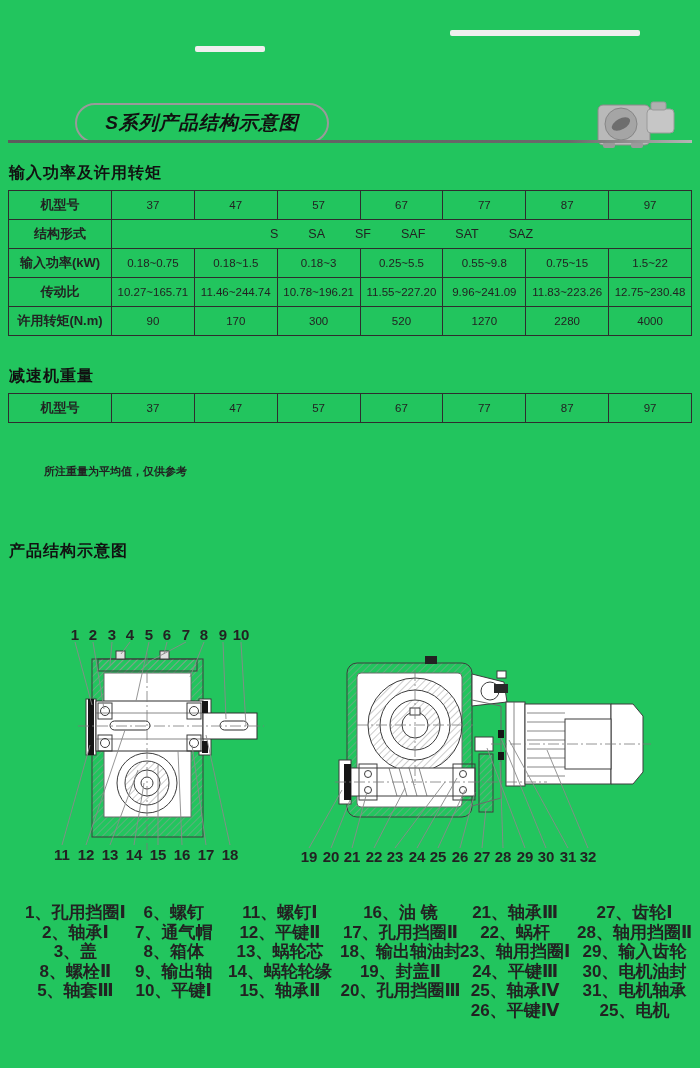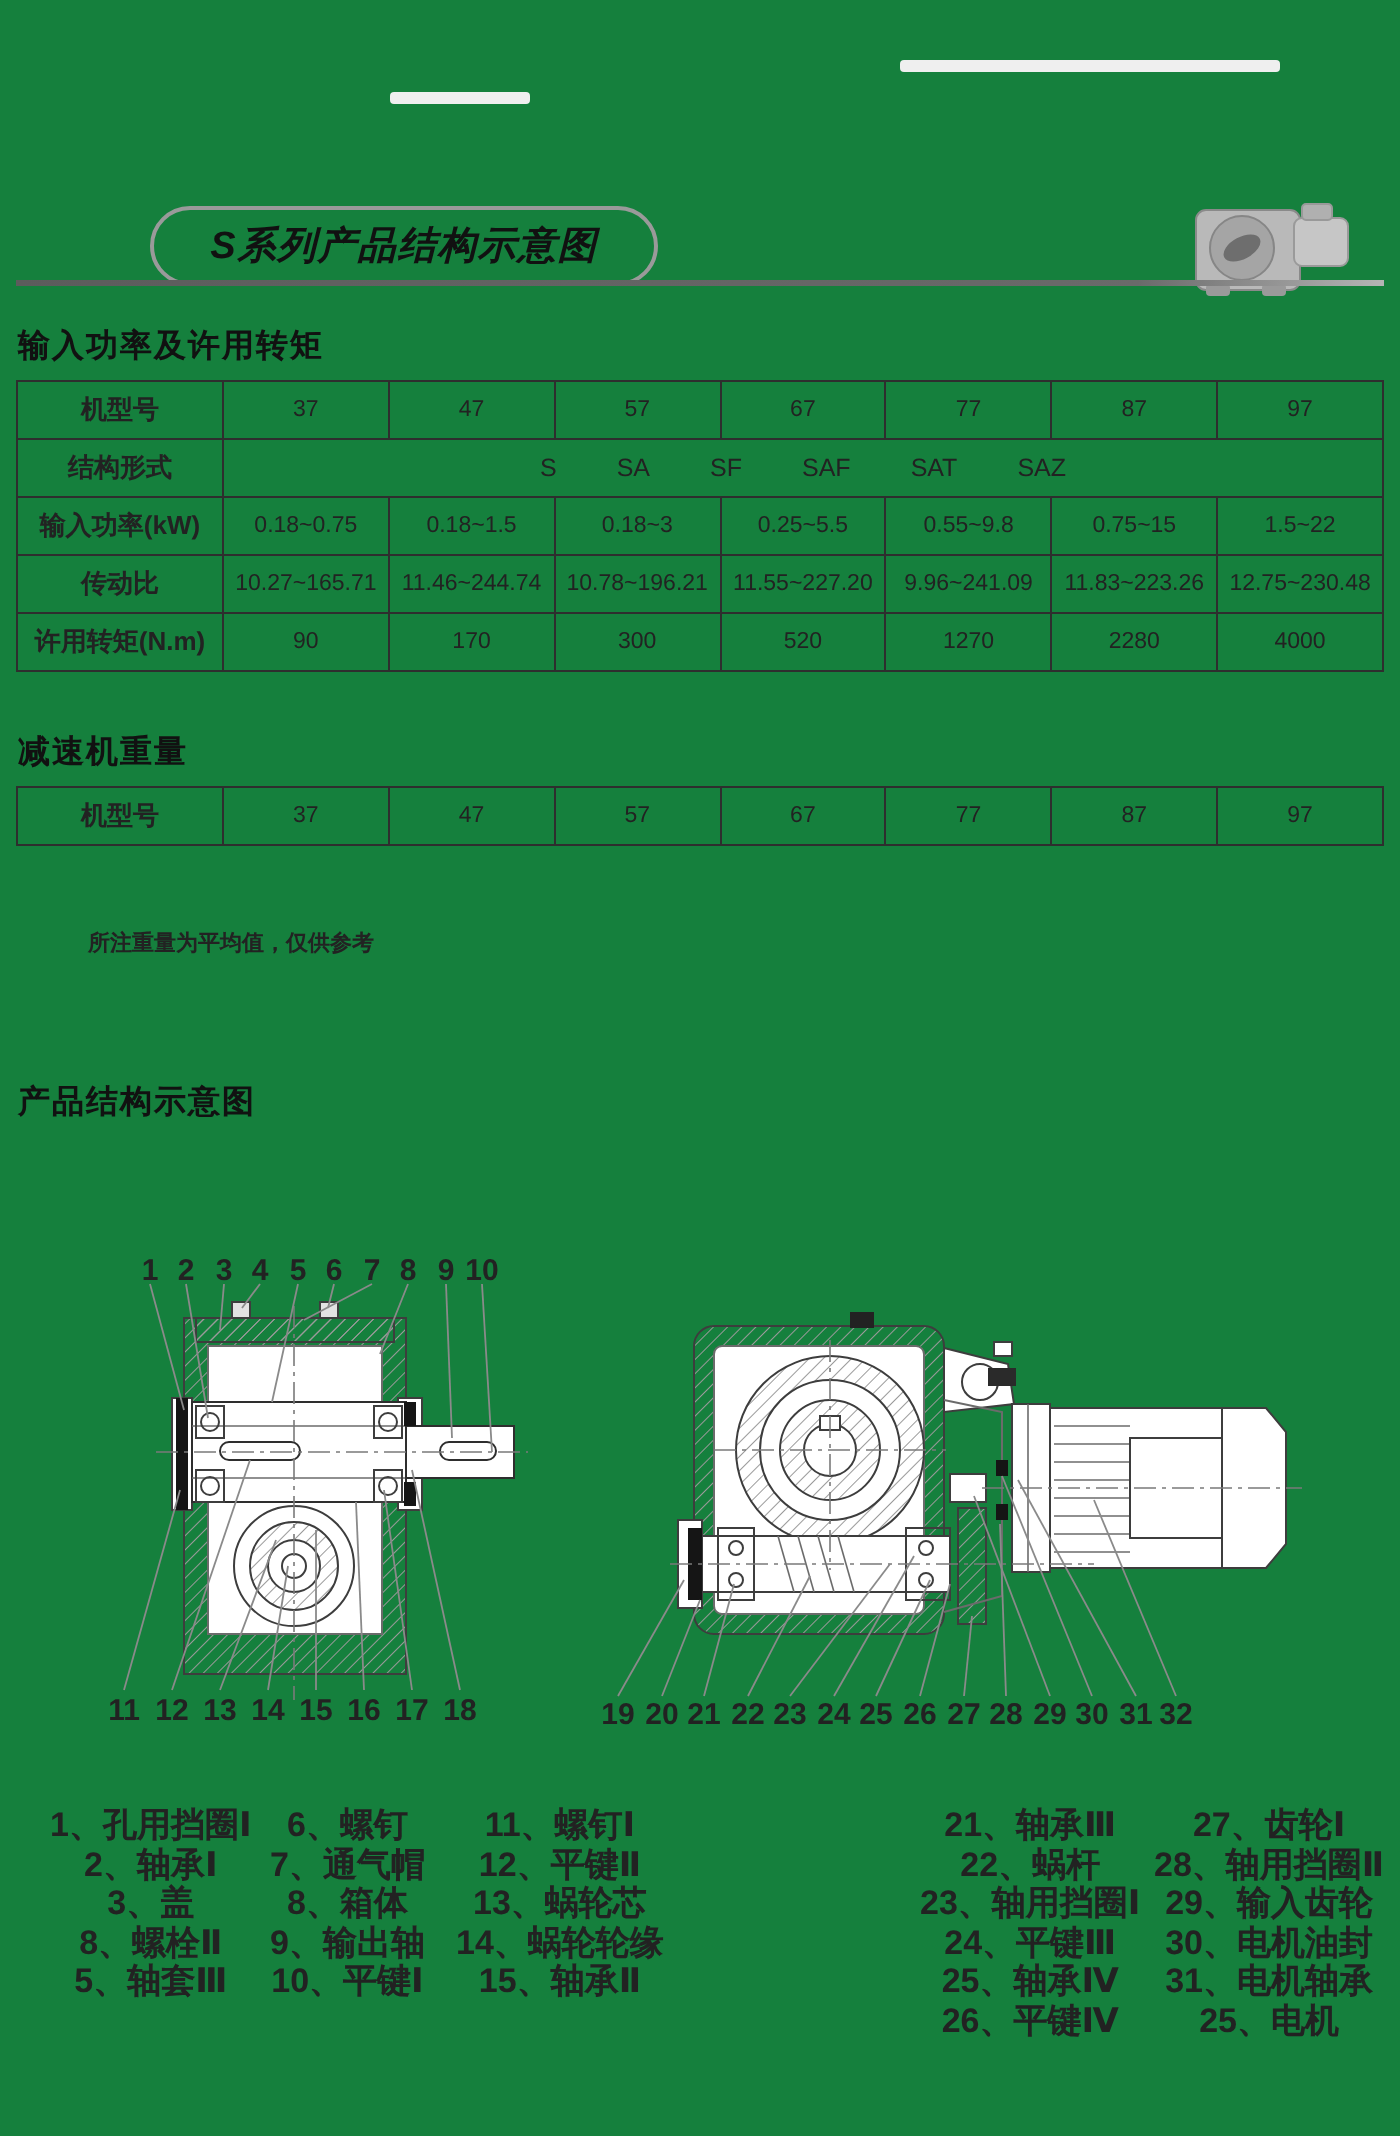--- a/index.html
+++ b/index.html
@@ -1,16 +1,16 @@
 <!DOCTYPE html>
 <html><head>
 <meta charset="utf-8">
 <style>
   html,body{margin:0;padding:0;background:#fff;}
-  .page{position:relative;width:700px;height:1068px;background:#15803d;overflow:hidden;
+  .page{position:relative;width:700px;height:1068px;background:#22c55e;overflow:hidden;
         font-family:"Liberation Sans","DejaVu Sans",sans-serif;color:#1a1a1a;}
   .watermark{position:absolute;background:#efefef;border-radius:2px;}
   .title-capsule{position:absolute;left:75px;top:103px;width:250px;height:36px;
         border:2px solid #9a9a9a;border-radius:20px;display:flex;align-items:center;justify-content:center;}
   .title-capsule span{font-style:italic;font-weight:700;font-size:19px;letter-spacing:1px;color:#111;}
   .photo{position:absolute;left:593px;top:92px;width:88px;height:58px;}
   .rule{position:absolute;left:8px;top:140px;width:684px;height:3px;
         background:linear-gradient(to right,#5c5c5c 0%,#6a6a6a 82%,#b5b5b5 100%);}
   .sec-heading{position:absolute;left:9px;font-size:16px;font-weight:700;color:#111;letter-spacing:1px;}
   table.spec{position:absolute;left:8px;width:684px;border-collapse:collapse;table-layout:fixed;}
@@ -347,20 +347,27 @@
     <div>9、输出轴</div>
     <div>10、平键Ⅰ</div>
   </div>
   <div class="parts-col" style="left:228px;top:903px;">
     <div>11、螺钉Ⅰ</div>
     <div>12、平键Ⅱ</div>
     <div>13、蜗轮芯</div>
     <div>14、蜗轮轮缘</div>
     <div>15、轴承Ⅱ</div>
   </div>
+  <div class="parts-col" style="left:340px;top:903px;">
+    <div>16、油 镜</div>
+    <div>17、孔用挡圈Ⅱ</div>
+    <div>18、输出轴油封</div>
+    <div>19、封盖Ⅱ</div>
+    <div>20、孔用挡圈Ⅲ</div>
+  </div>
   <div class="parts-col" style="left:460px;top:903px;">
     <div>21、轴承Ⅲ</div>
     <div>22、蜗杆</div>
     <div>23、轴用挡圈Ⅰ</div>
     <div>24、平键Ⅲ</div>
     <div>25、轴承Ⅳ</div>
     <div>26、平键Ⅳ</div>
   </div>
   <div class="parts-col" style="left:577px;top:903px;">
     <div>27、齿轮Ⅰ</div>

